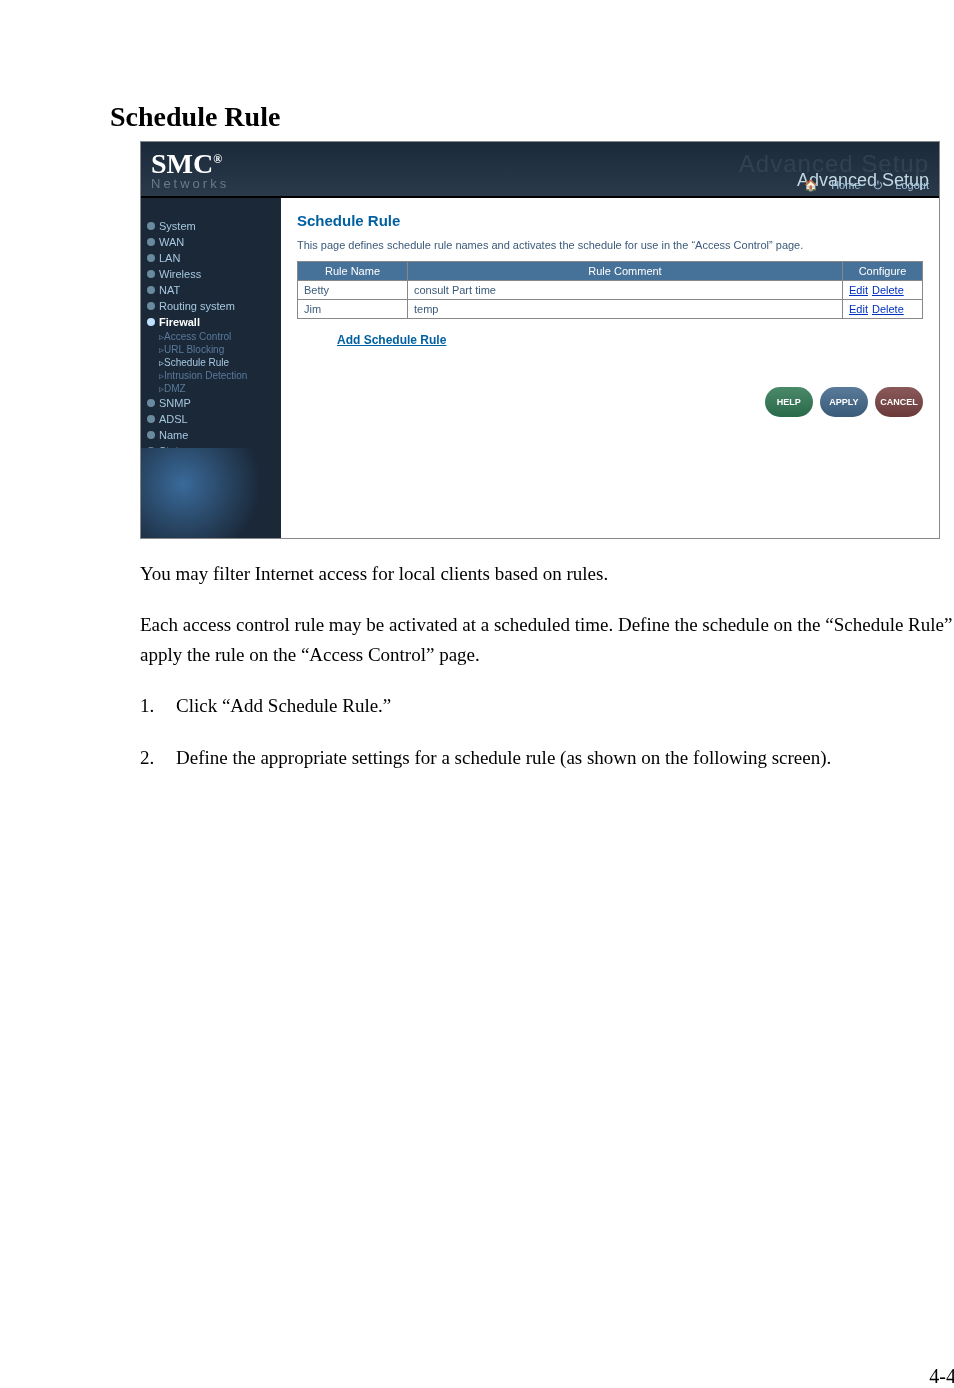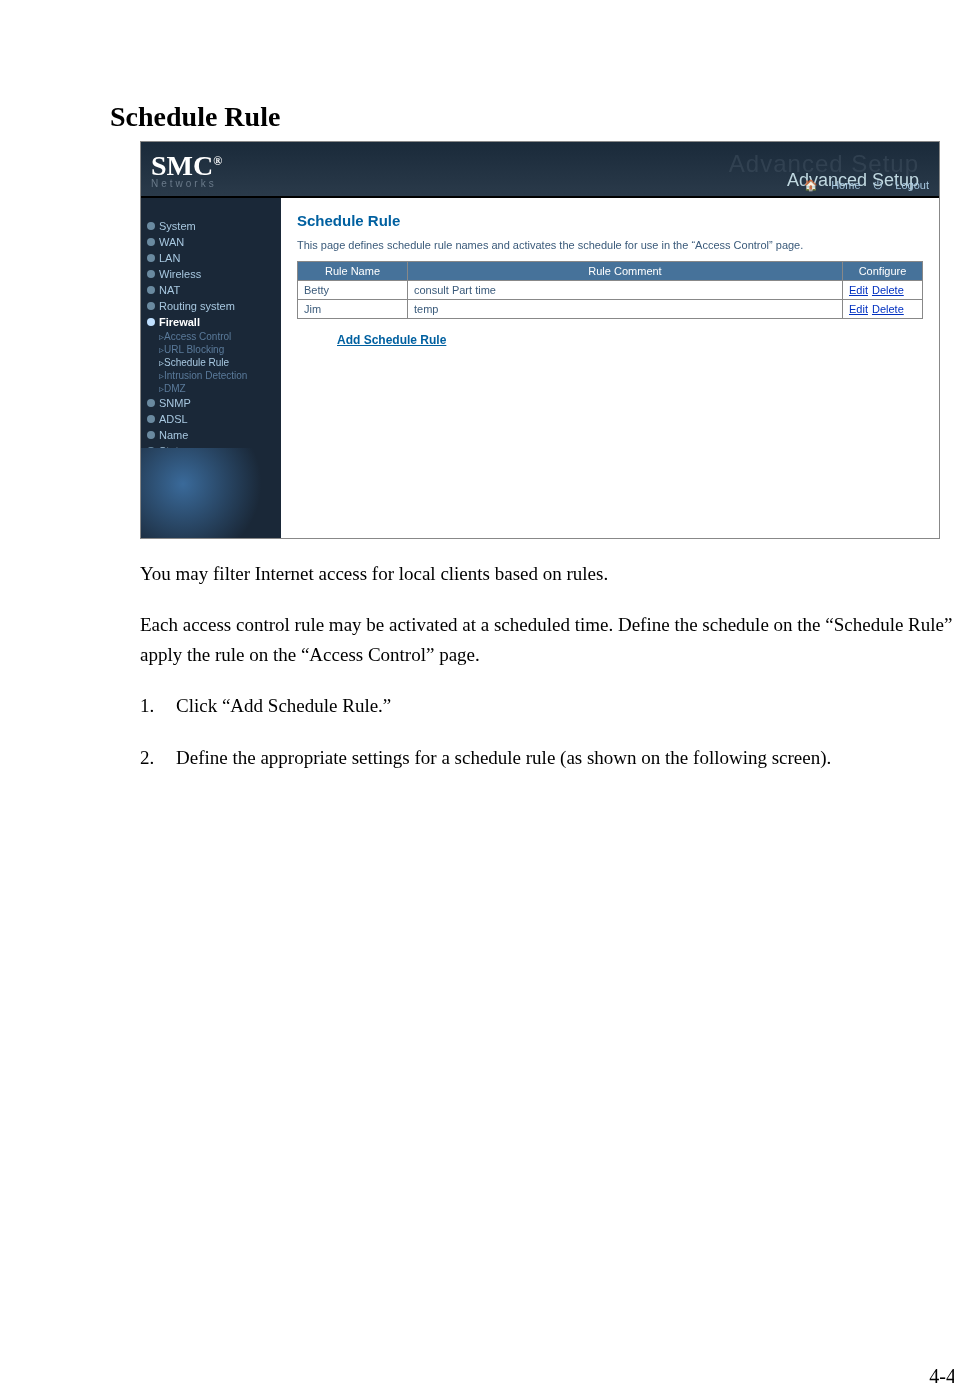--- a/index.html
+++ b/index.html
@@ -42,28 +42,28 @@
       border-bottom: 2px solid #000;
     }
     .ss-logo {
       color: #fff;
       font-weight: bold;
       font-size: 28px;
       font-family: 'Times New Roman', serif;
     }
     .ss-logo-sub {
       color: #6a7a8a;
-      font-size: 10px;
+      font-size: 13px;
       letter-spacing: 3px;
       display: block;
       margin-top: -4px;
     }
     .ss-banner {
       position: absolute;
-      right: 20px;
+      right: 10px;
       top: 8px;
       text-align: right;
     }
     .ss-banner-bg {
       color: #4a5a6a;
       font-size: 24px;
       opacity: 0.4;
       letter-spacing: 1px;
     }
     .ss-banner-fg {
@@ -297,20 +297,25 @@
             <td class="actions"><a>Edit</a><a>Delete</a></td>
           </tr>
           <tr>
             <td>Jim</td>
             <td>temp</td>
             <td class="actions"><a>Edit</a><a>Delete</a></td>
           </tr>
         </tbody>
           </table>
         <a class="ss-addlink">Add Schedule Rule</a>
+        <div class="ss-buttons">
+          <span class="ss-btn help">HELP</span>
+          <span class="ss-btn apply">APPLY</span>
+          <span class="ss-btn cancel">CANCEL</span>
+        </div>
       </div>
     </div>
   </div>
 
   <div class="body-text">
     <p>You may filter Internet access for local clients based on rules.</p>
     <p>Each access control rule may be activated at a scheduled time. Define the schedule on the “Schedule Rule” page, and apply the rule on the “Access Control” page.</p>
   </div>
 
   <div class="step-list">

